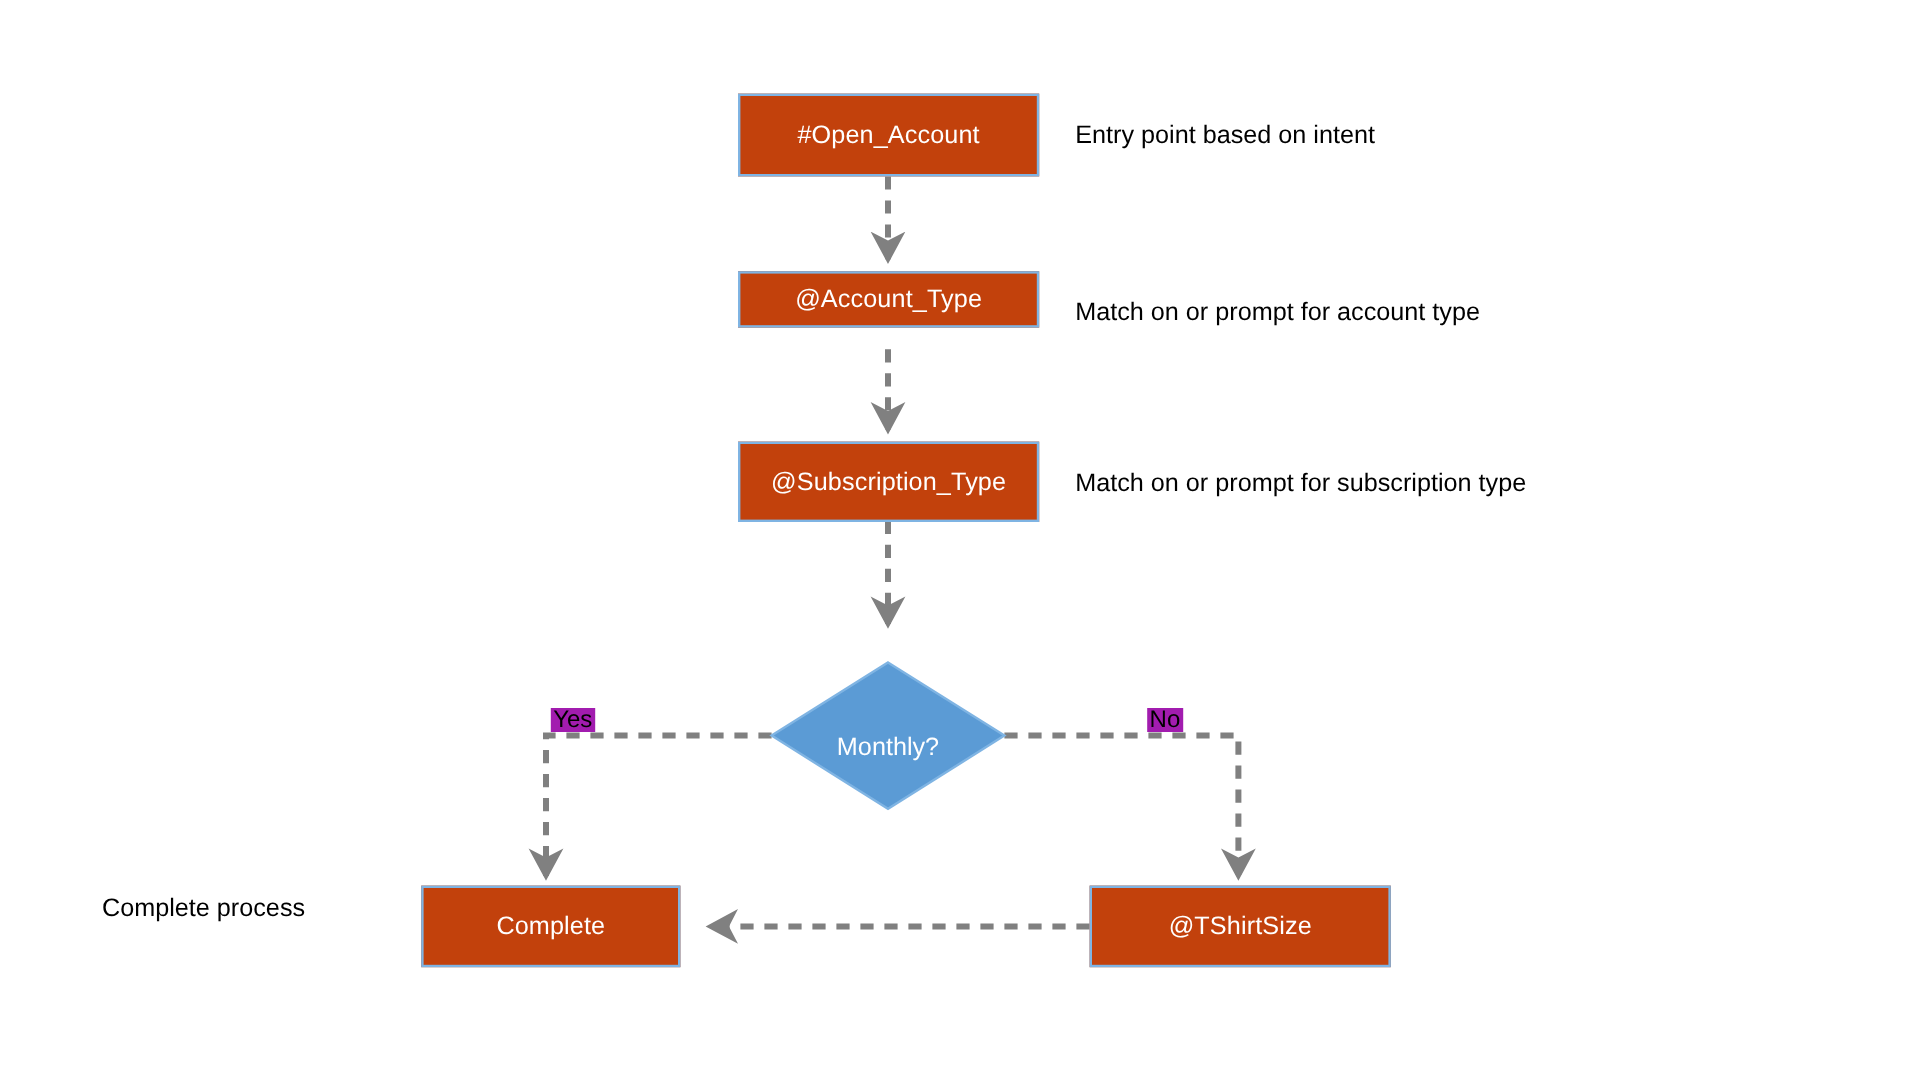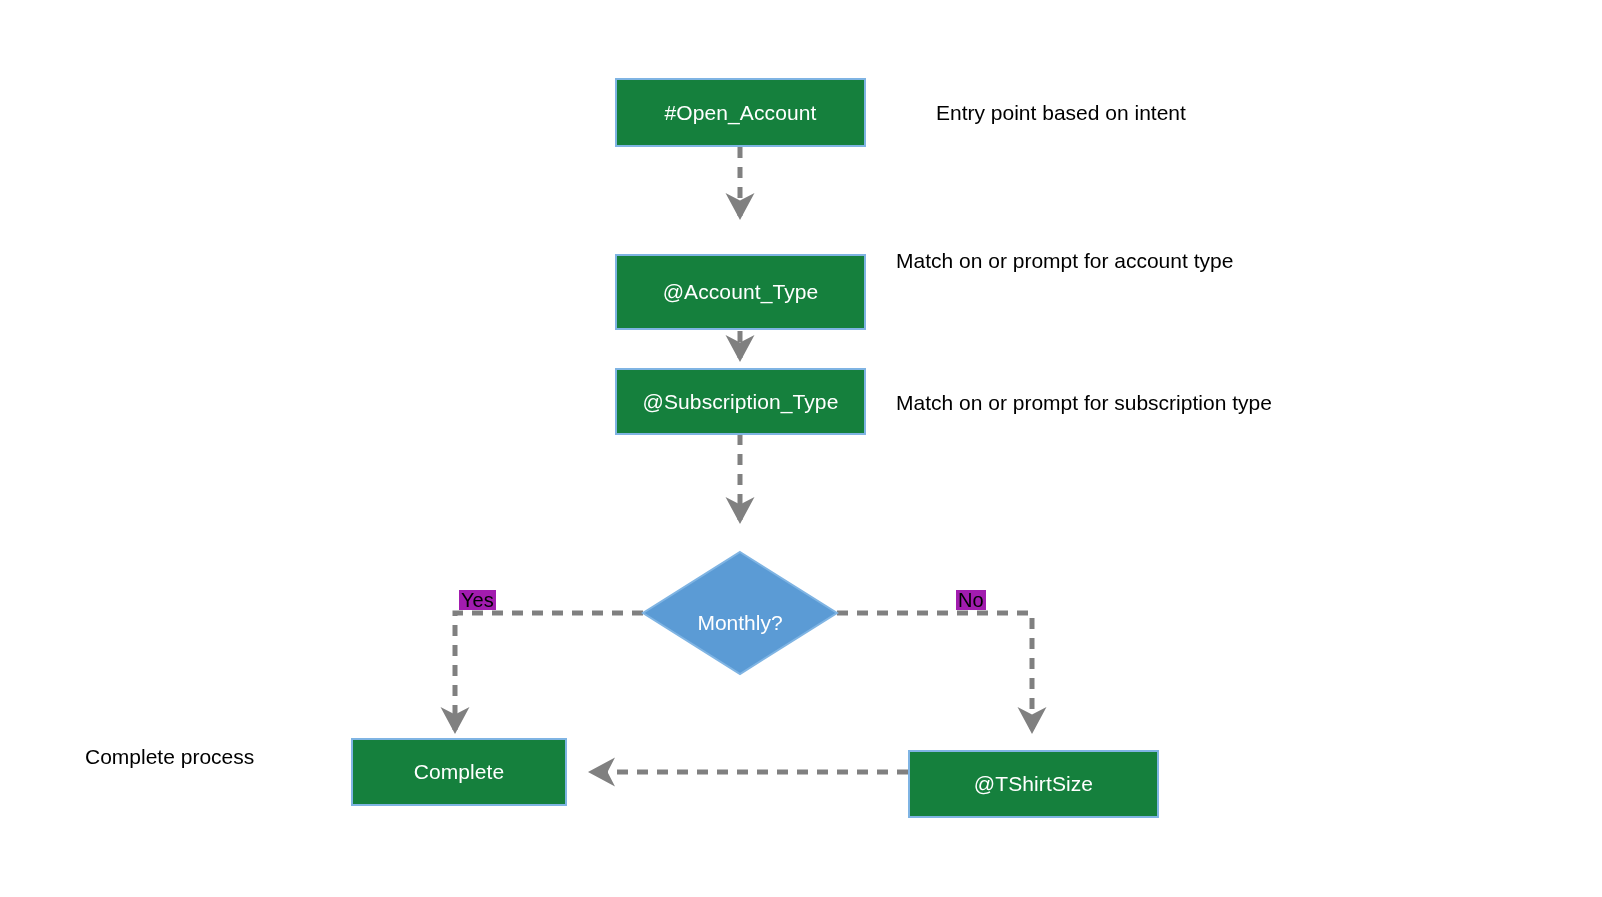--- a/index.html
+++ b/index.html
@@ -30,21 +30,21 @@
     box-sizing: border-box;
     display: flex;
     align-items: center;
     justify-content: center;
     color: #ffffff;
     font-size: 21px;
     letter-spacing: 0.1px;
     white-space: nowrap;
   }
   .node-rect {
-    background: #15803d;
+    background: #c2410c;
     border: 2px solid #7FB4E3;
   }
   .node-label {
     pointer-events: none;
   }
   .diamond-wrap {
     position: absolute;
   }
   .diamond-text {
     position: absolute;
@@ -107,45 +107,45 @@
     <path d="M908,772 L592,772" stroke="#808080" stroke-width="5" stroke-dasharray="11,9" fill="none" marker-end="url(#arrowhead)"></path>
 
     
     <polygon points="740,552 837,613 740,674 643,613" fill="#5B9BD5" stroke="#7FB4E3" stroke-width="2"></polygon>
   </svg>
 
   <div class="node node-rect" style="left:615px; top:78px; width:251px; height:69px;">
     <span class="node-label">#Open_Account</span>
   </div>
 
-  <div class="node node-rect" style="left:615px; top:226px; width:251px; height:76px;margin-top:28px;">
+  <div class="node node-rect" style="left:615px; top:226px; width:251px; height:47px;">
     <span class="node-label">@Account_Type</span>
   </div>
 
   <div class="node node-rect" style="left:615px; top:368px; width:251px; height:67px;">
     <span class="node-label">@Subscription_Type</span>
   </div>
 
   <div class="diamond-wrap" style="left:643px; top:552px; width:194px; height:122px;">
     <div class="diamond-text">Monthly?</div>
   </div>
 
   <div class="node node-rect" style="left:331px; top:738px; width:216px; height:68px;margin-left:20px;">
     <span class="node-label">Complete</span>
   </div>
 
-  <div class="node node-rect" style="left:908px; top:738px; width:251px; height:68px;margin-top:12px;">
+  <div class="node node-rect" style="left:908px; top:738px; width:251px; height:68px;">
     <span class="node-label">@TShirtSize</span>
   </div>
 
   <div class="edge-label" style="left:459px; top:590px;">Yes</div>
 
   <div class="edge-label" style="left:956px; top:590px;">No</div>
 
-  <div class="annotation" style="left:896px; top:102px;margin-left:40px;">Entry point based on intent</div>
+  <div class="annotation" style="left:896px; top:102px;">Entry point based on intent</div>
 
   <div class="annotation" style="left:896px; top:250px;">Match on or prompt for account type</div>
 
   <div class="annotation" style="left:896px; top:392px;">Match on or prompt for subscription type</div>
 
   <div class="annotation" style="left:85px; top:746px;">Complete process</div>
 
 
 </div>
 

